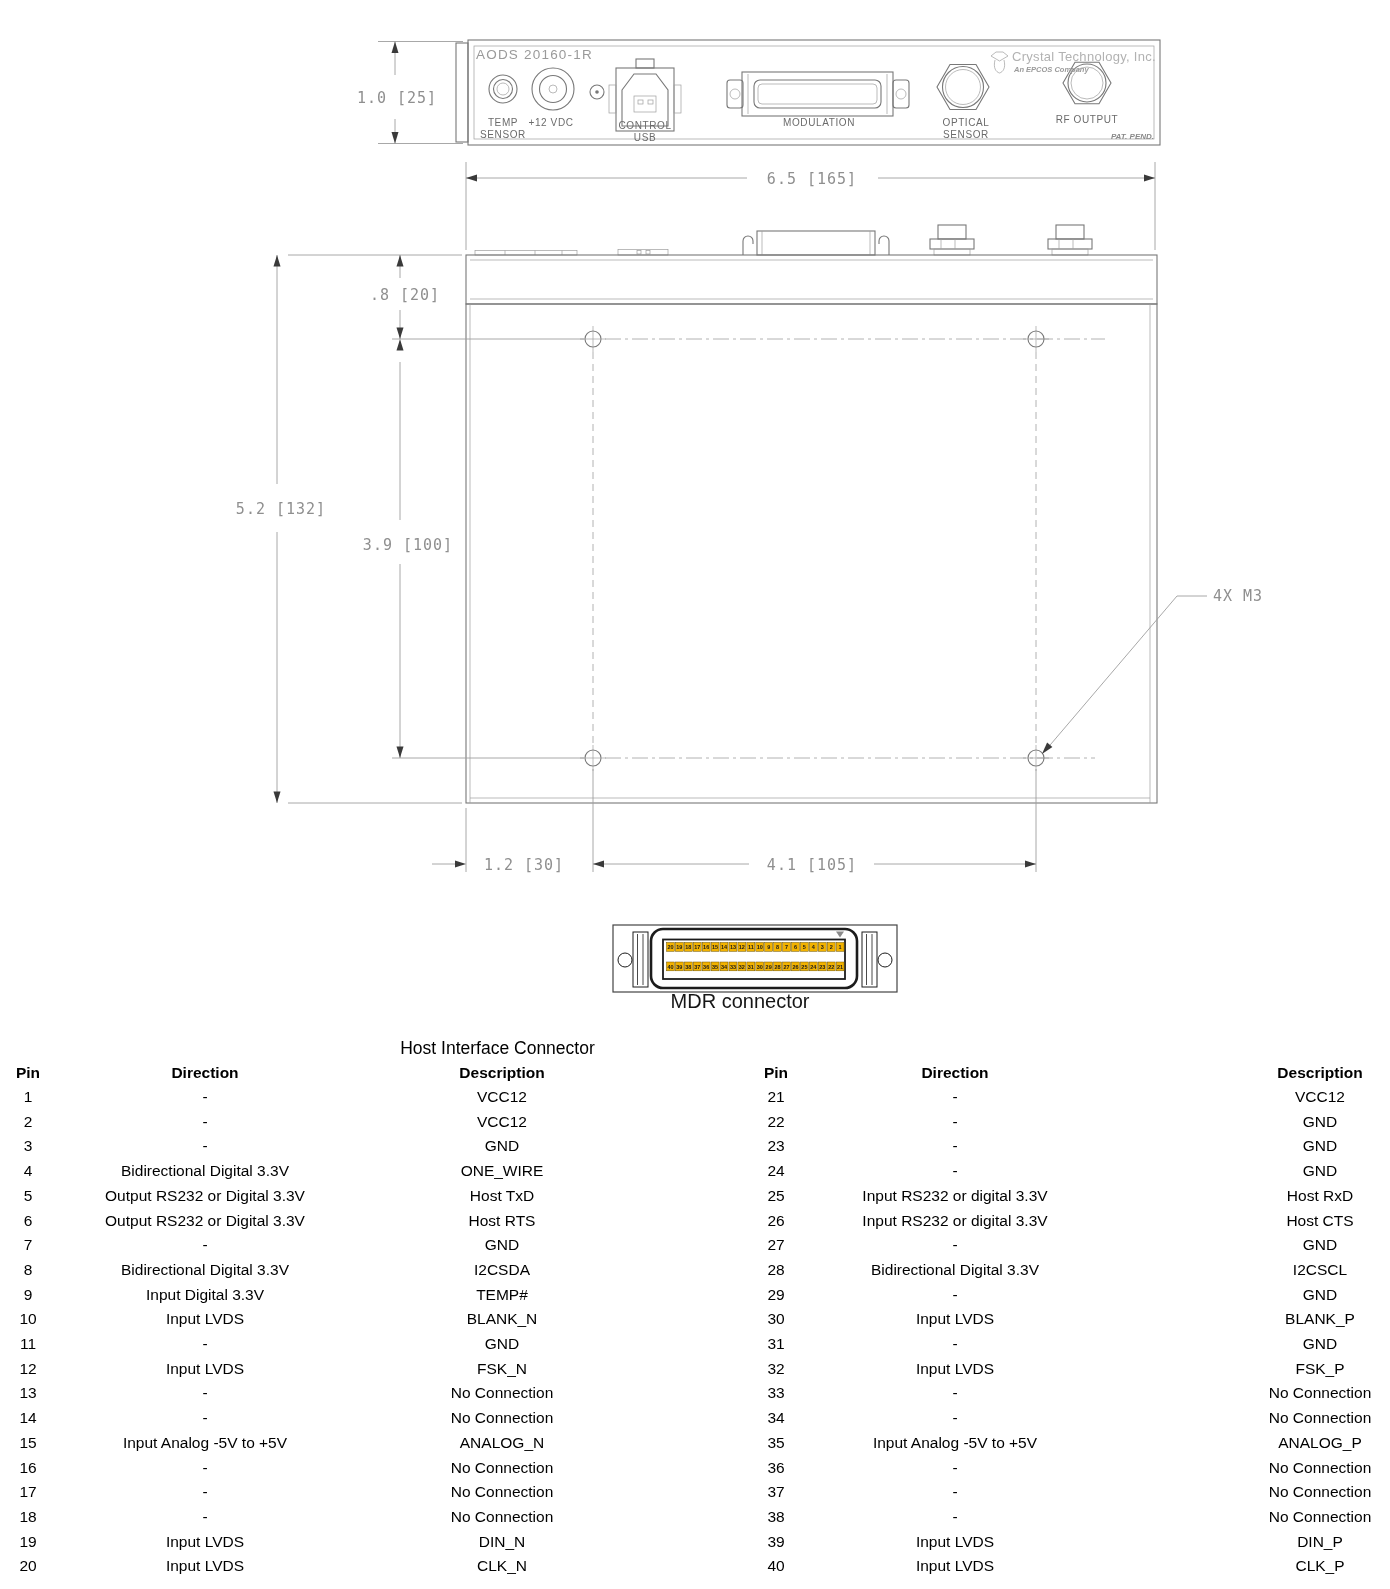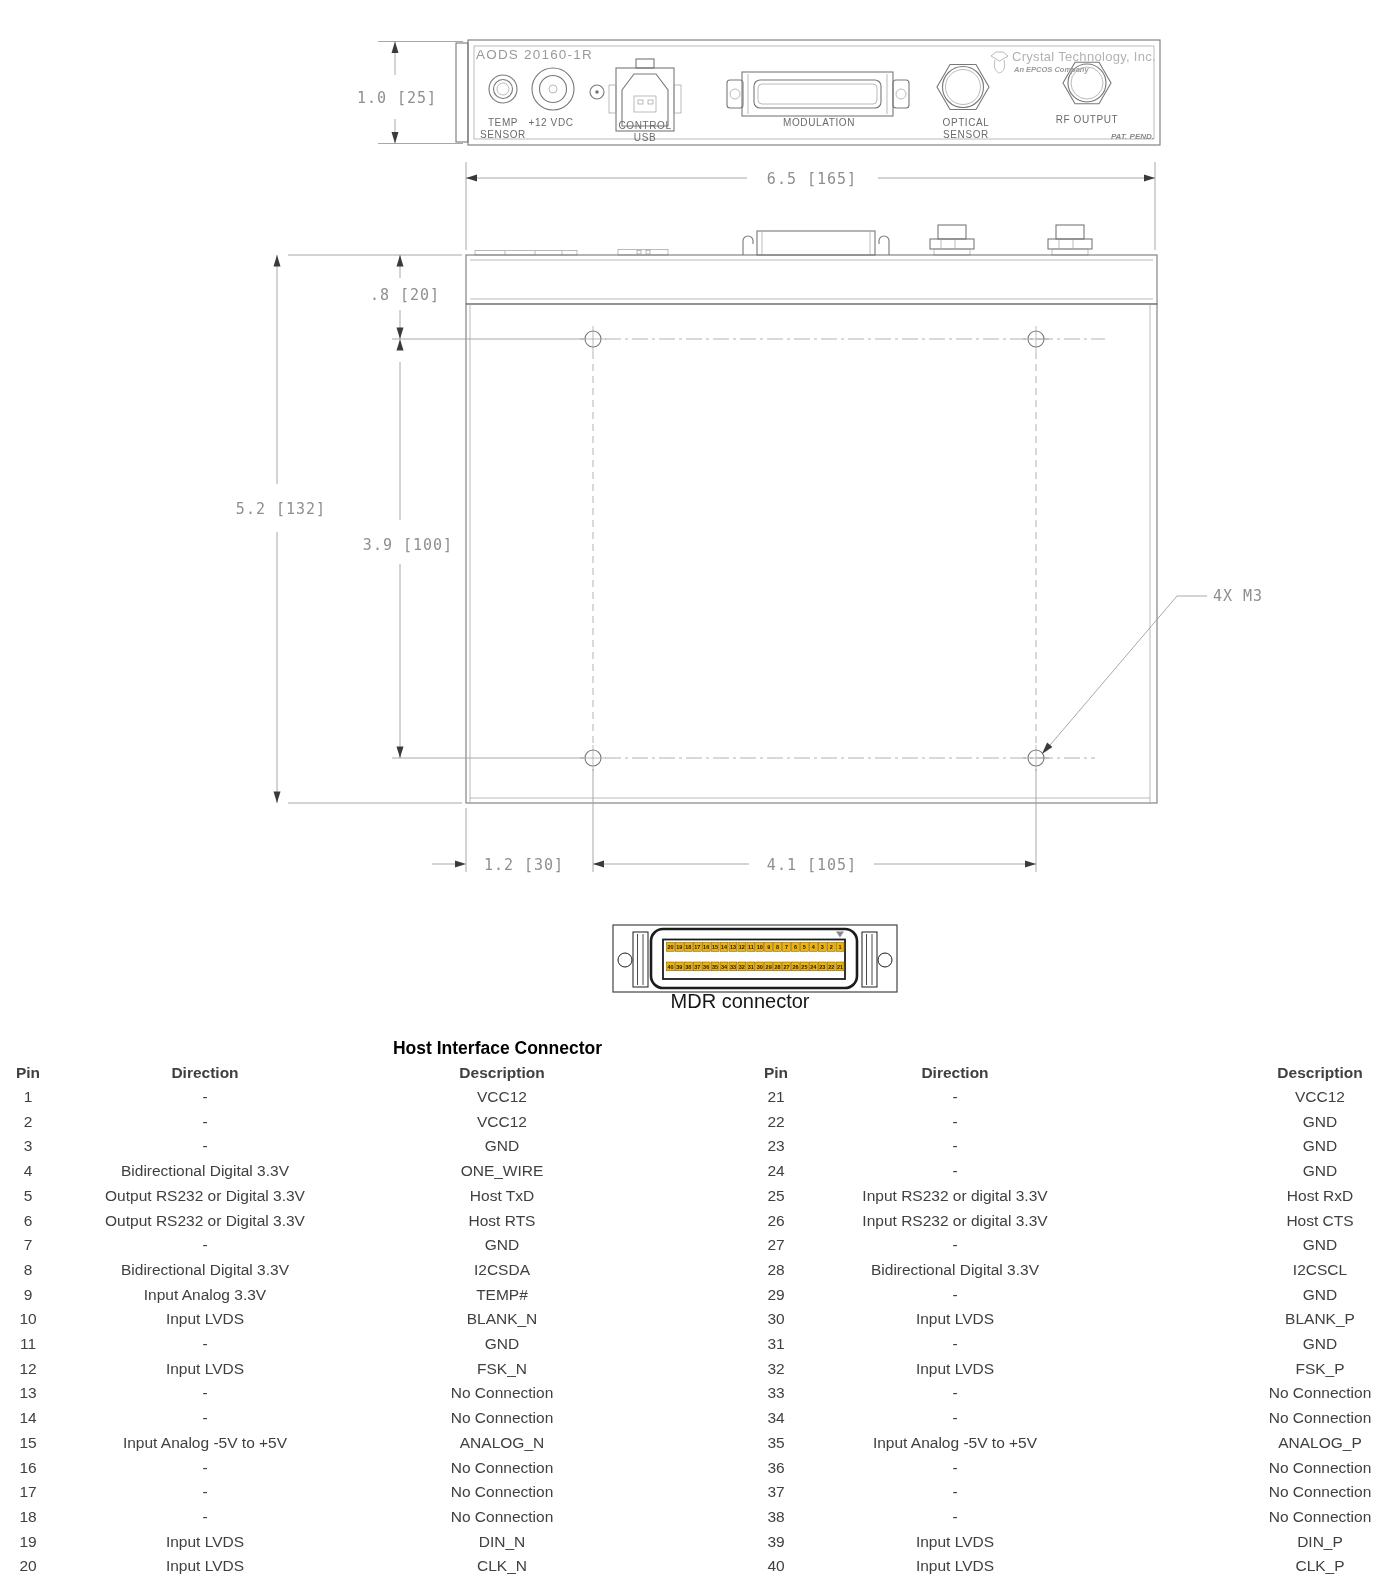--- a/index.html
+++ b/index.html
@@ -18,23 +18,23 @@
   .cad{font-family:"DejaVu Sans Mono",monospace;font-size:15px;fill:#8f8f8f;letter-spacing:1px;}
   .plabel{font-size:10px;fill:#6b6b6b;letter-spacing:0.6px;text-anchor:middle;}
   .model{font-size:13.5px;fill:#9a9a9a;letter-spacing:1.2px;}
   .brand{font-size:13px;fill:#b2b2b2;letter-spacing:0.3px;}
   .brandsub{font-size:7.5px;font-style:italic;font-weight:bold;fill:#9a9a9a;}
   .pat{font-size:8px;font-style:italic;font-weight:bold;fill:#8a8a8a;text-anchor:end;}
   .mdrlabel{font-size:20px;fill:#161616;text-anchor:middle;}
   .pin-num{font-size:5.5px;font-weight:bold;fill:#1a1a1a;text-anchor:middle;font-family:"Liberation Sans",sans-serif;}
   
   .tbl-title{position:absolute;left:350px;top:1026px;width:295px;text-align:center;
-             font-weight:bold;font-size:17.5px;color:#000;}
+             font-weight:normal;font-size:17.5px;color:#000;}
   table.pin-table{position:absolute;border-collapse:collapse;table-layout:fixed;
-                  font-size:15.5px;color:#404040;}
+                  font-size:15.5px;color:#000000;}
   table.pin-table th{font-weight:bold;height:25px;line-height:25px;padding:0;text-align:center;white-space:nowrap;}
   table.pin-table td{font-weight:normal;height:24.7px;line-height:24.7px;padding:0;text-align:center;white-space:nowrap;}
   table.pin-table.left{left:0;top:1048px;width:650px;}
   table.pin-table.right{left:700px;top:1048px;width:882px;}
 </style>
 </head>
 <body>
 
 <div class="page">
 
@@ -417,21 +417,21 @@
           <td>-</td>
           <td>GND</td>
         </tr>
         <tr>
           <td>8</td>
           <td>Bidirectional Digital 3.3V</td>
           <td>I2CSDA</td>
         </tr>
         <tr>
           <td>9</td>
-          <td>Input Analog 3.3V</td>
+          <td>Input Digital 3.3V</td>
           <td>TEMP#</td>
         </tr>
         <tr>
           <td>10</td>
           <td>Input LVDS</td>
           <td>BLANK_N</td>
         </tr>
         <tr>
           <td>11</td>
           <td>-</td>

